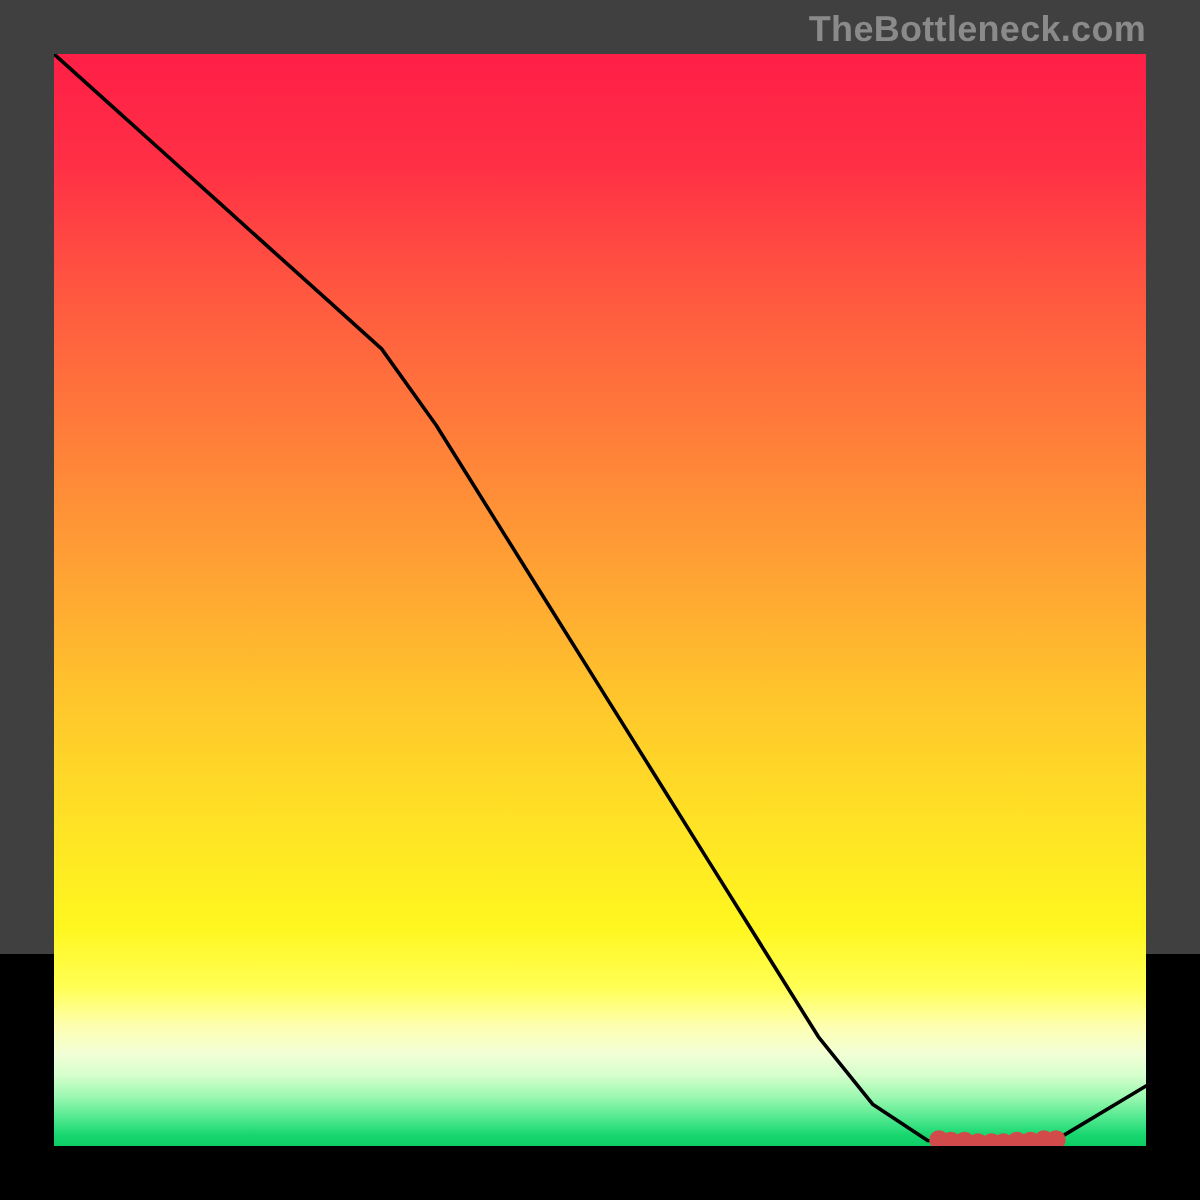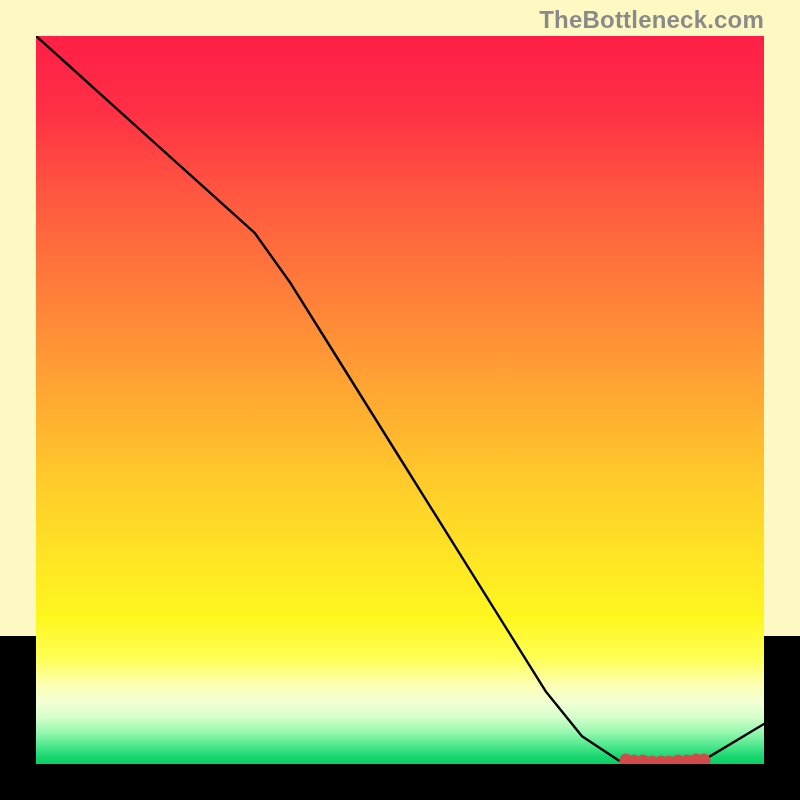--- a/index.html
+++ b/index.html
@@ -7,21 +7,21 @@
     width: 800px;
     height: 800px;
     background: #000;
     overflow: hidden;
     font-family: Arial, Helvetica, sans-serif;
   }
   .stage {
     position: relative;
     width: 800px;
     height: 636px;
-    background: #fef9c3;
+    background: #404040;
   }
   .plot-area {
     position: absolute;
     left: 36px;
     top: 36px;
     width: 728px;
     height: 728px;
     overflow: hidden;
   }
   .gradient {

